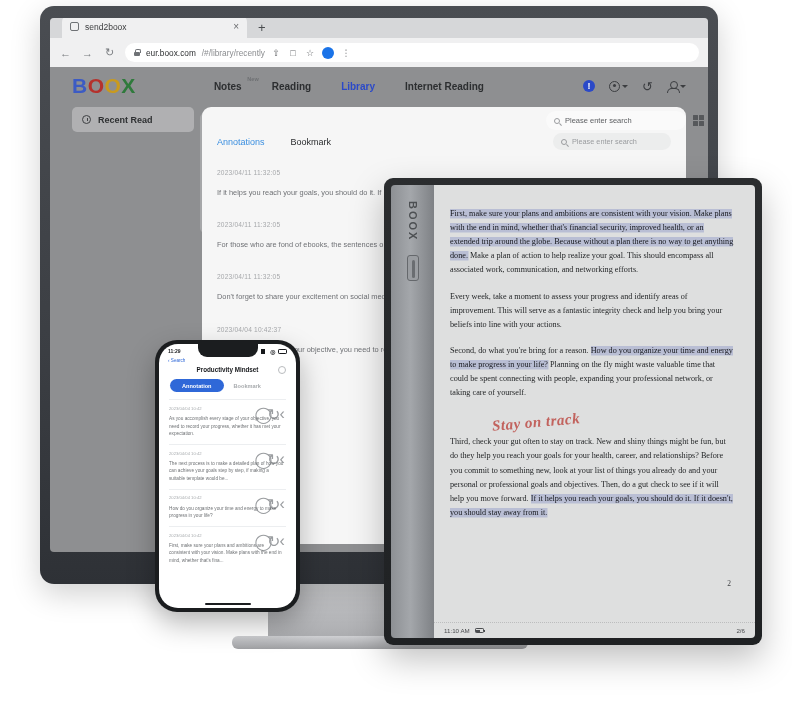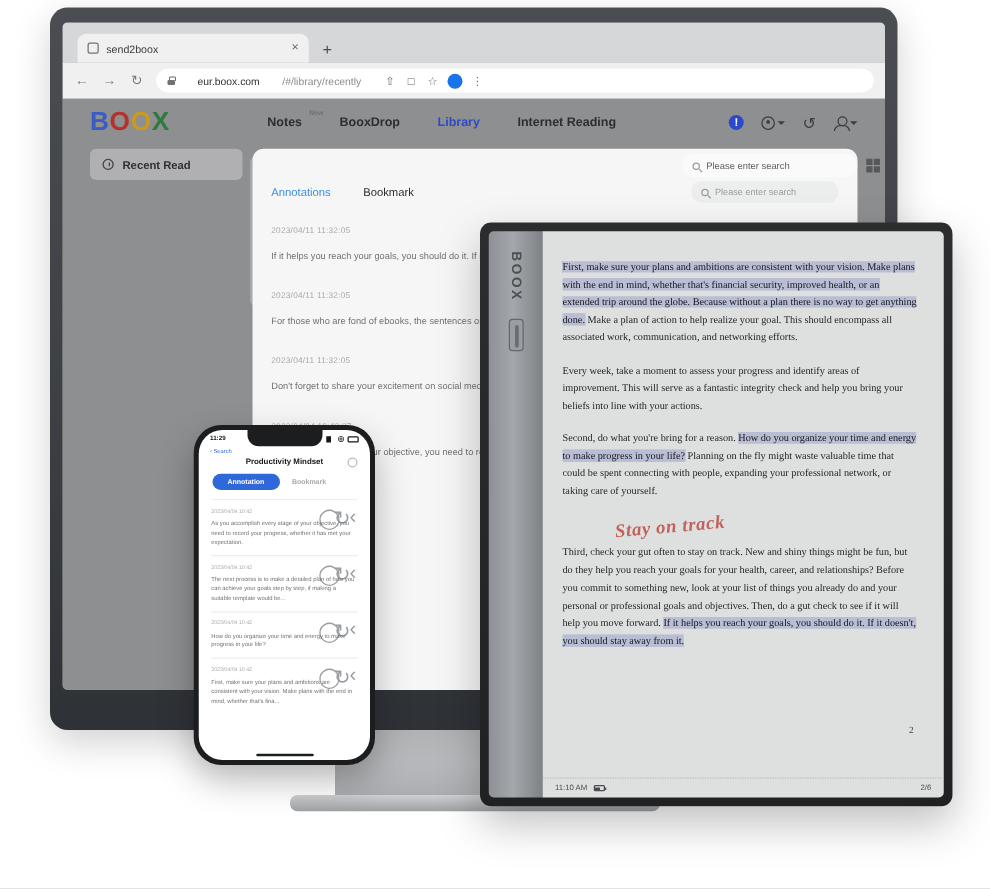--- a/index.html
+++ b/index.html
@@ -31,41 +31,41 @@
     border-radius: 0 0 8px 8px;
   }
   .monitor-foot {
     position: absolute; left: 232px; top: 636px; width: 296px; height: 13px;
     background: linear-gradient(180deg,#cfd0d3,#9fa0a3);
     border-radius: 6px;
   }
 
   
   .chrome-tabs {
-    height: 32px; background: #d6d7d9; display: flex; align-items: flex-end;
+    height: 20px; background: #d6d7d9; display: flex; align-items: flex-end;
     padding-left: 12px; gap: 4px;
   }
   .tab {
     display: flex; align-items: center; gap: 6px;
     background: #f0f0f1; height: 23px; width: 185px;
     border-radius: 7px 7px 0 0; padding: 0 8px; font-size: 8.5px; color: #3b3c3e;
   }
   .tab-fav { width: 9px; height: 9px; border: 1.3px solid #6f7276; border-radius: 2px; flex: none; }
   .tab-title { flex: 1; white-space: nowrap; overflow: hidden; }
   .tab-close { font-size: 10px; color: #6a6c6f; }
   .tab-new { font-size: 13px; color: #4a4c4f; padding: 0 7px 3px 7px; }
 
   .chrome-omni {
     height: 29px; background: #f0f0f1; display: flex; align-items: center;
     padding: 0 9px; gap: 9px;
   }
   .nav-btn { color: #76797d; font-size: 11px; width: 13px; text-align: center; }
   .omnibox {
     flex: 1; height: 19px; background: #ffffff; border-radius: 10px;
-    display: flex; align-items: center; gap: 18px; padding: 0 9px;
+    display: flex; align-items: center; gap: 6px; padding: 0 9px;
     font-size: 8.3px; color: #4b4d50;
   }
   .lock { width: 6px; height: 7px; position: relative; flex: none; }
   .lock:before { content:""; position:absolute; left:0; bottom:0; width:6px; height:4px; background:#6f7276; border-radius:1px; }
   .lock:after { content:""; position:absolute; left:1.3px; top:0; width:3.4px; height:3.4px; border:1px solid #6f7276; border-bottom:none; border-radius:2px 2px 0 0; }
   .url-host { color: #2e3032; }
   .url-path { color: #8a8c8f; }
   .omni-icons { display: flex; gap: 7px; align-items: center; }
   .omni-ic { width: 10px; height: 10px; color: #6a6c6f; font-size: 9px; line-height: 10px; text-align: center; }
   .avatar-dot { width: 12px; height: 12px; border-radius: 50%; background: #1a73e8; }
@@ -291,21 +291,21 @@
 
         <div class="topnav">
           <div class="logo">
             <span>B</span><span>O</span><span>O</span><span>X</span>
           </div>
           <div class="navlinks">
             <div class="navlink">
               <span>Notes</span>
               <span class="badge">New</span>
             </div>
-            <div class="navlink">BooxDrop</div>
+            <div class="navlink">Reading</div>
             <div class="navlink active">Library</div>
             <div class="navlink">Internet Reading</div>
           </div>
           <div class="navicons">
             <span class="ic-info">!</span>
             <span style="display:flex;align-items:center">
               <span class="ic-ring"></span>
               <span class="caret"></span>
             </span>
             <span class="ic-undo">↺</span>

